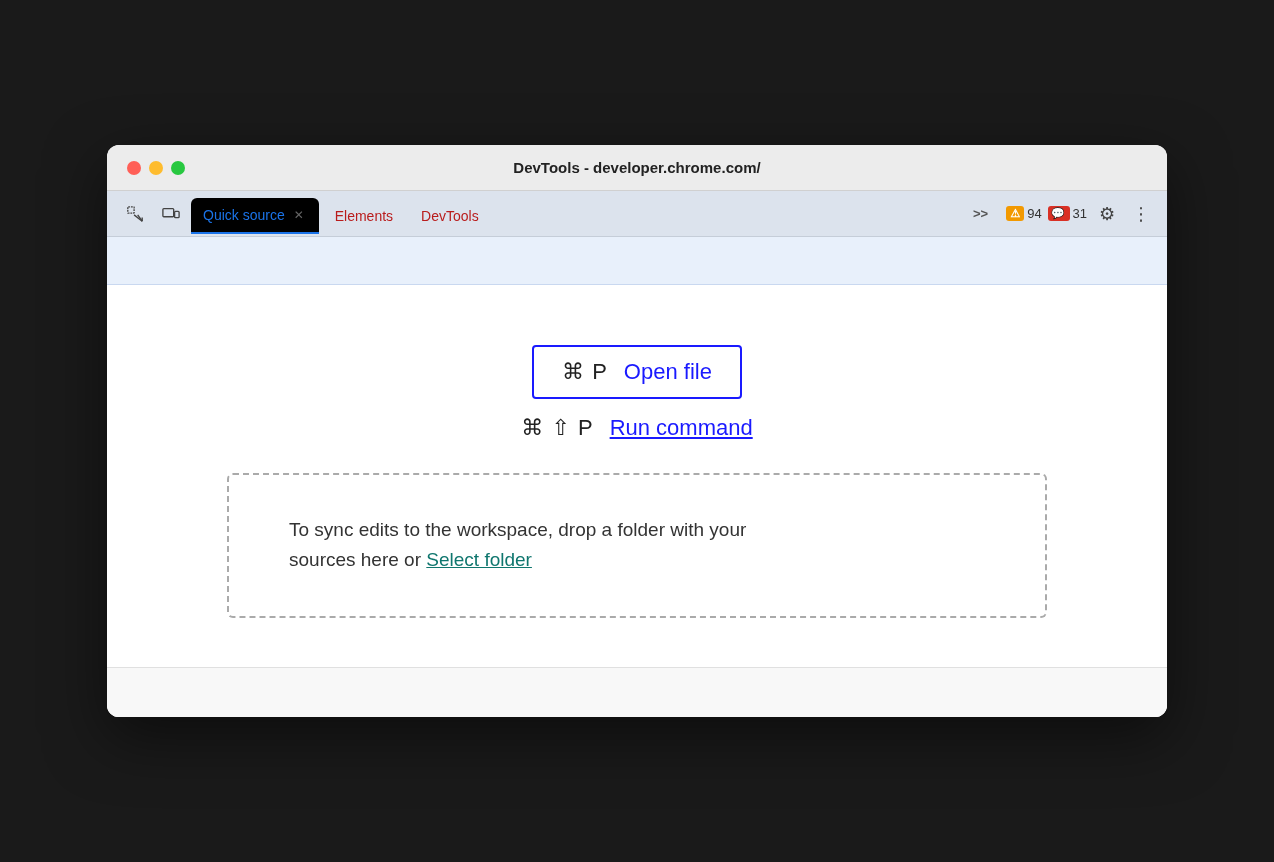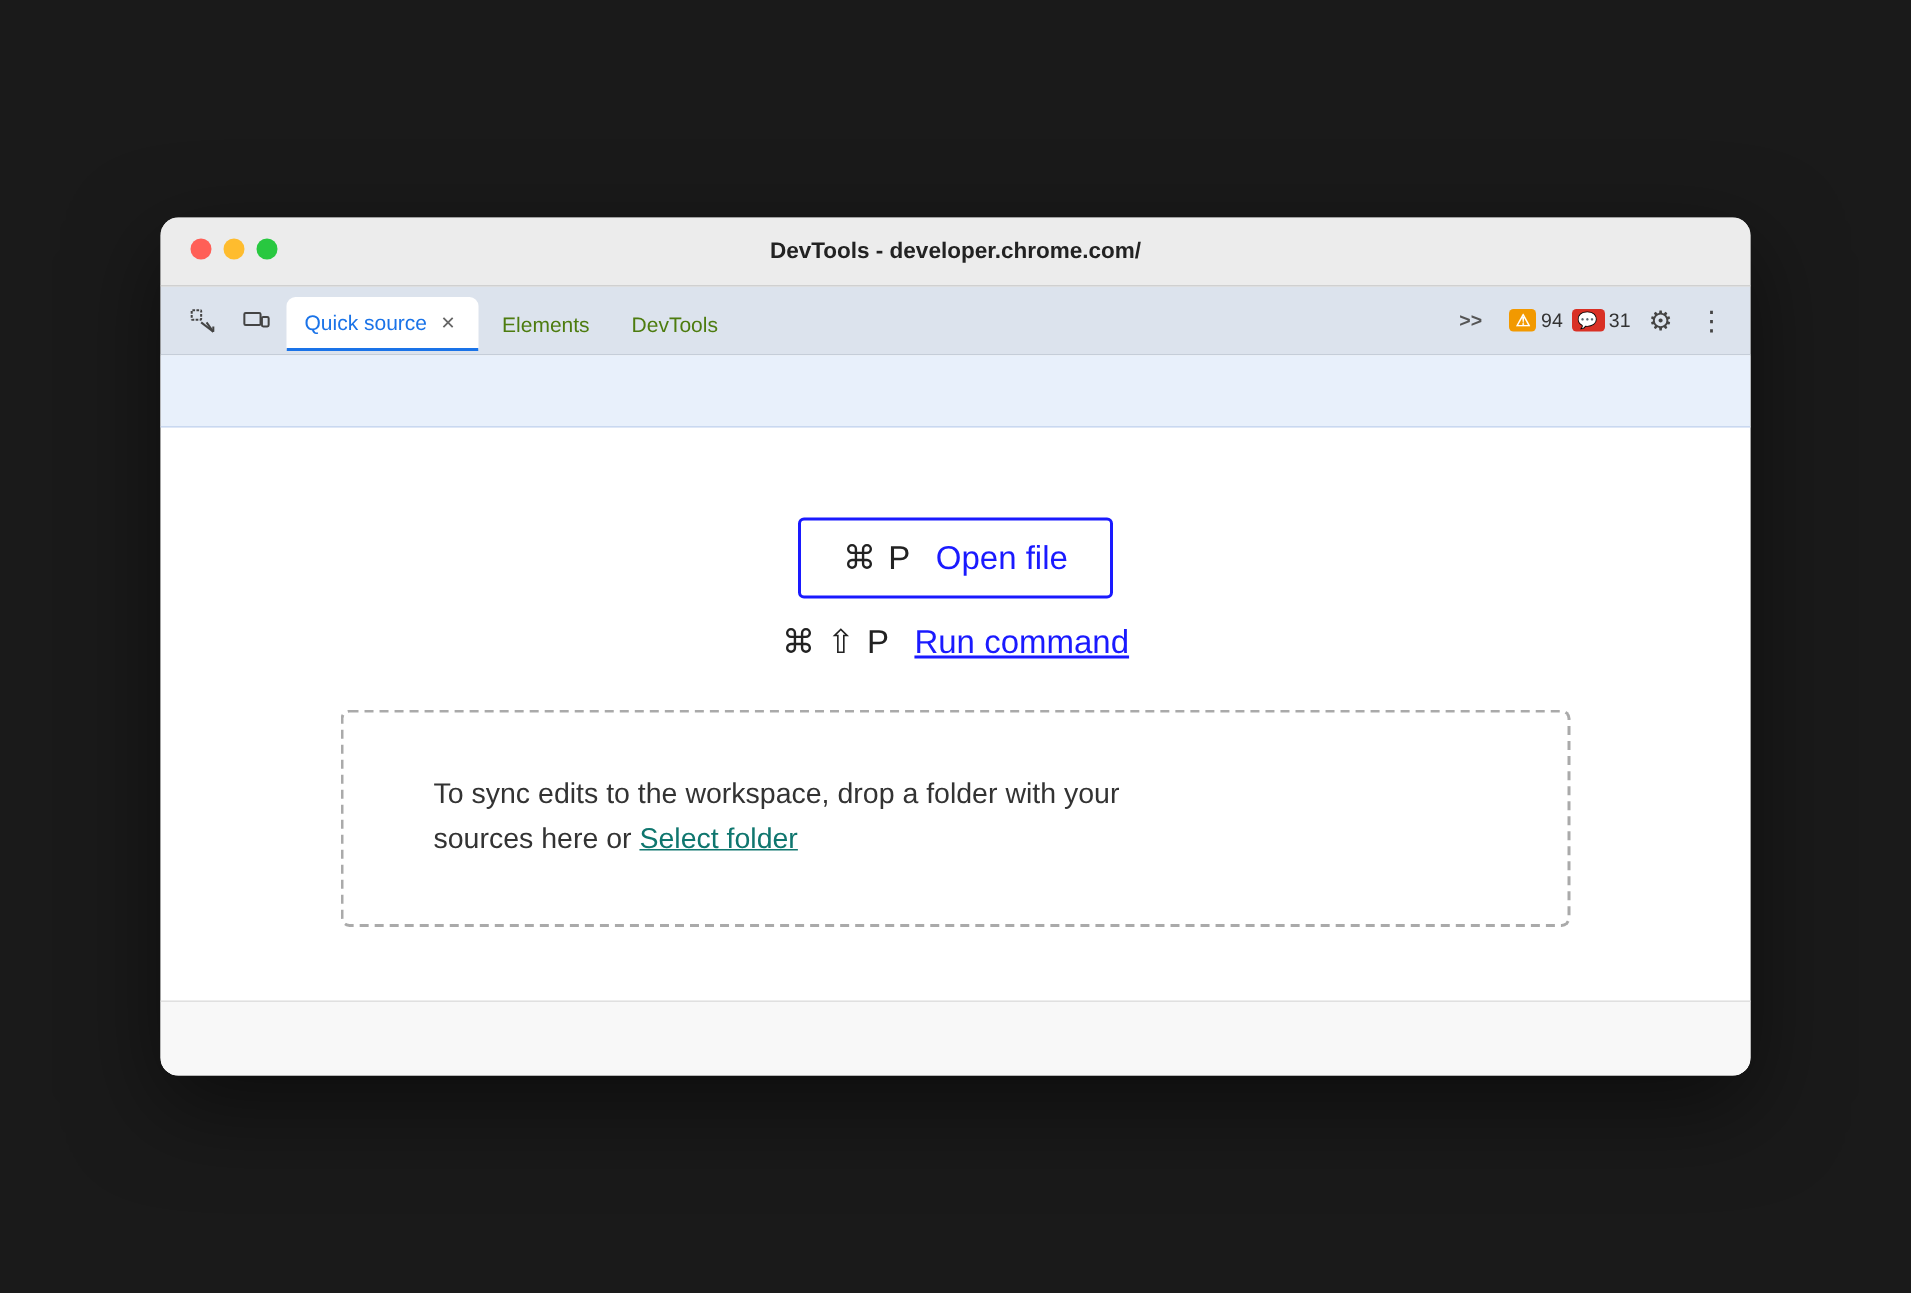--- a/index.html
+++ b/index.html
@@ -18,20 +18,21 @@
       background: #f5f5f5;
       border-radius: 12px;
       overflow: hidden;
       box-shadow: 0 20px 60px rgba(0,0,0,0.5);
     }
 
     
     .title-bar {
       background: #ececec;
       display: flex;
+      align-items: center;
       justify-content: center;
       padding: 14px 20px;
       position: relative;
       border-bottom: 1px solid #d0d0d0;
     }
 
     .window-controls {
       position: absolute;
       left: 20px;
       display: flex;
@@ -73,27 +74,27 @@
     .tab-icon svg { width: 18px; height: 18px; }
 
     .tab {
       display: flex;
       align-items: center;
       gap: 6px;
       padding: 6px 12px;
       border-radius: 6px 6px 0 0;
       cursor: pointer;
       font-size: 14px;
-      color: #4d7c0f;
+      color: #b91c1c;
       height: 36px;
       margin-top: 4px;
     }
 
     .tab.active {
-      background: #ffffff;
+      background: #000000;
       color: #1a73e8;
       font-weight: 500;
       border-bottom: 2px solid #1a73e8;
     }
 
     .tab .tab-close {
       font-size: 12px;
       color: #666;
       width: 16px;
       height: 16px;

